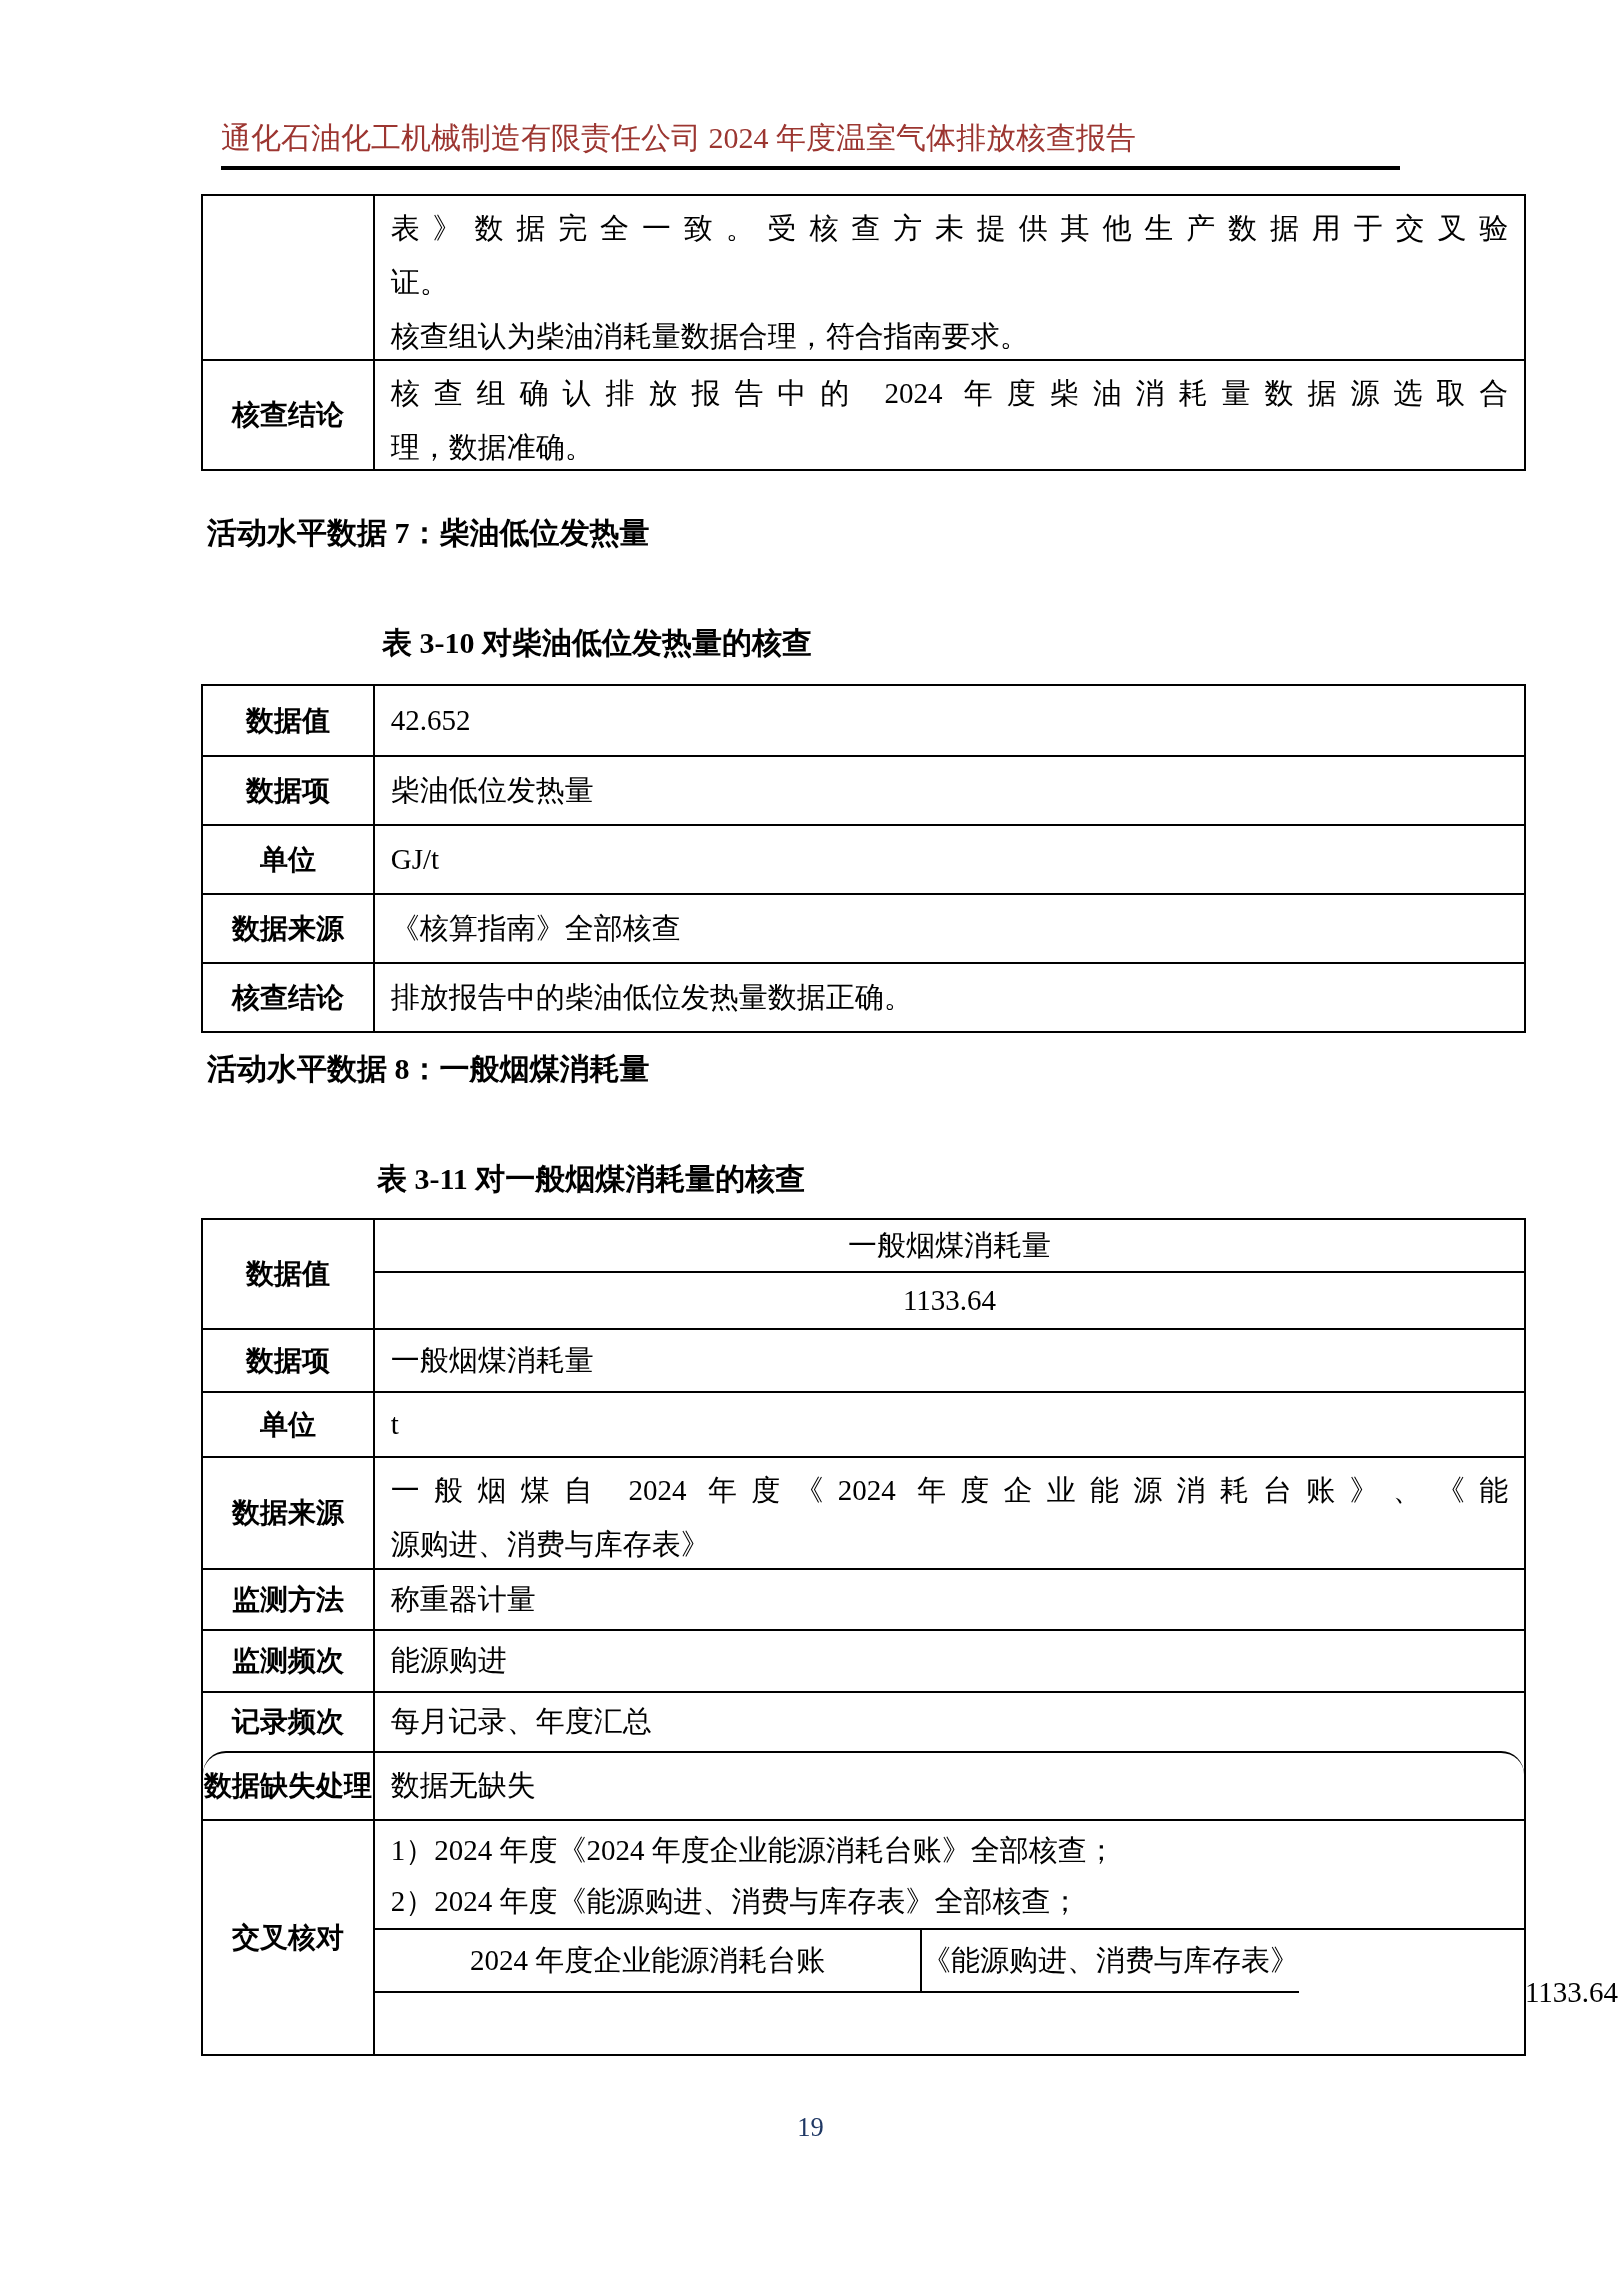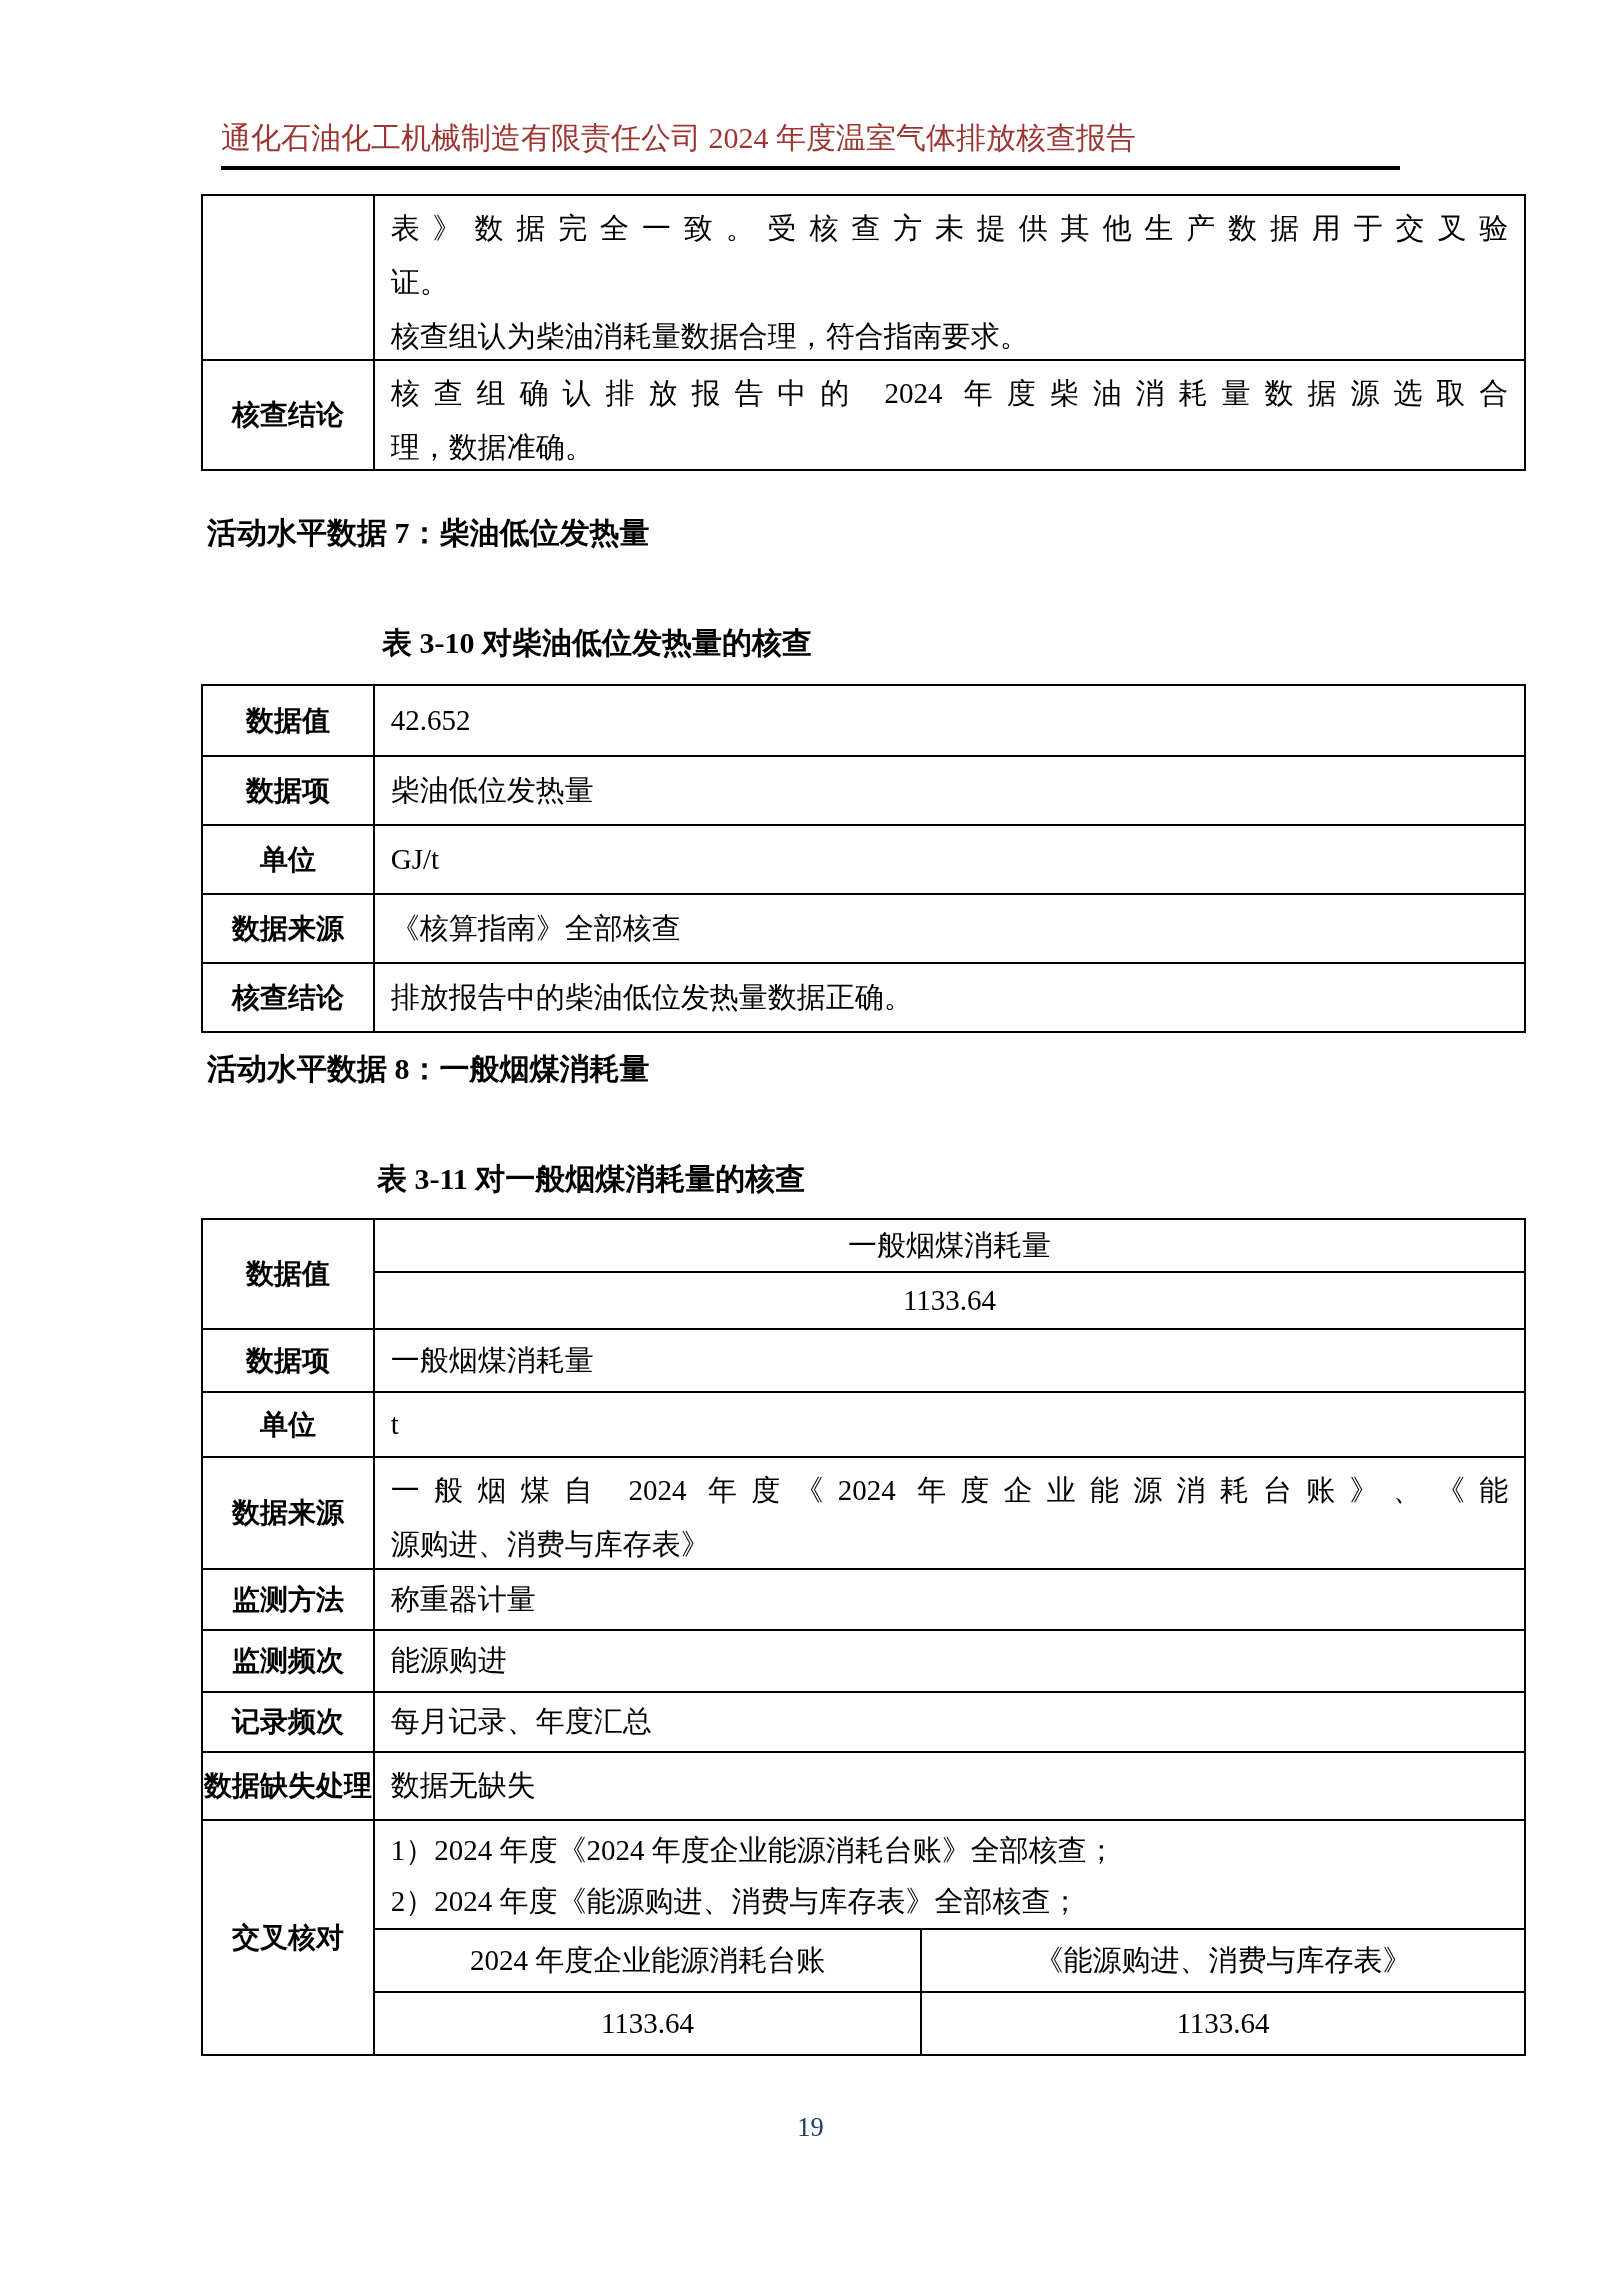--- a/index.html
+++ b/index.html
@@ -43,21 +43,21 @@
   }
   .t-content-block.no-pad{padding:0;}
   .line{line-height:54px;white-space:nowrap;}
   .line.stretch{white-space:normal;text-align:justify;text-align-last:justify;}
   .t-content-col{flex:1;display:flex;flex-direction:column;min-width:0;}
   .subcell{display:flex;align-items:center;justify-content:center;font-size:29px;}
   .subcell.top{height:51px;flex:none;border-bottom:2px solid #000;box-sizing:content-box;}
   .subcell.bottom{flex:1;}
   .cc-lines{height:107px;box-sizing:border-box;padding:3.9px 15.7px 0 15.7px;}
   .cc-lines .line{line-height:51px;}
-  .cc-table{border-top:2px solid #000;height:126px;display:flex;flex-direction:column;box-sizing:border-box;}
+  .cc-table{border-top:2px solid #000;height:126px;display:flex;flex-direction:row;box-sizing:border-box;}
   .cc-row{display:flex;min-height:0;}
   .cc-row.head{height:63px;flex:none;border-bottom:2px solid #000;box-sizing:border-box;}
   .cc-row.val{flex:1;}
   .cc-c1{width:547px;flex:none;border-right:2px solid #000;box-sizing:border-box;
          display:flex;align-items:center;justify-content:center;font-size:29px;}
   .cc-c2{flex:1;display:flex;align-items:center;justify-content:center;font-size:29px;}
   .section-heading{
     position:absolute;left:207px;
     font-size:30px;font-weight:bold;white-space:nowrap;
   }
@@ -161,21 +161,21 @@
     <div class="t-row" style="height:62px;">
       <div class="t-label">监测频次</div>
       <div class="t-content">能源购进</div>
     </div>
 
     <div class="t-row" style="height:60px;">
       <div class="t-label">记录频次</div>
       <div class="t-content">每月记录、年度汇总</div>
     </div>
 
-    <div class="t-row" style="height:68px;">
+    <div class="t-row" style="height:68px;border-radius:23px;">
       <div class="t-label">数据缺失处理</div>
       <div class="t-content">数据无缺失</div>
     </div>
 
     <div class="t-row" style="height:235px;">
       <div class="t-label">交叉核对</div>
       <div class="t-content-block no-pad">
         <div class="cc-lines">
           <div class="line">1）2024 年度《2024 年度企业能源消耗台账》全部核查；</div>
           <div class="line">2）2024 年度《能源购进、消费与库存表》全部核查；</div>

